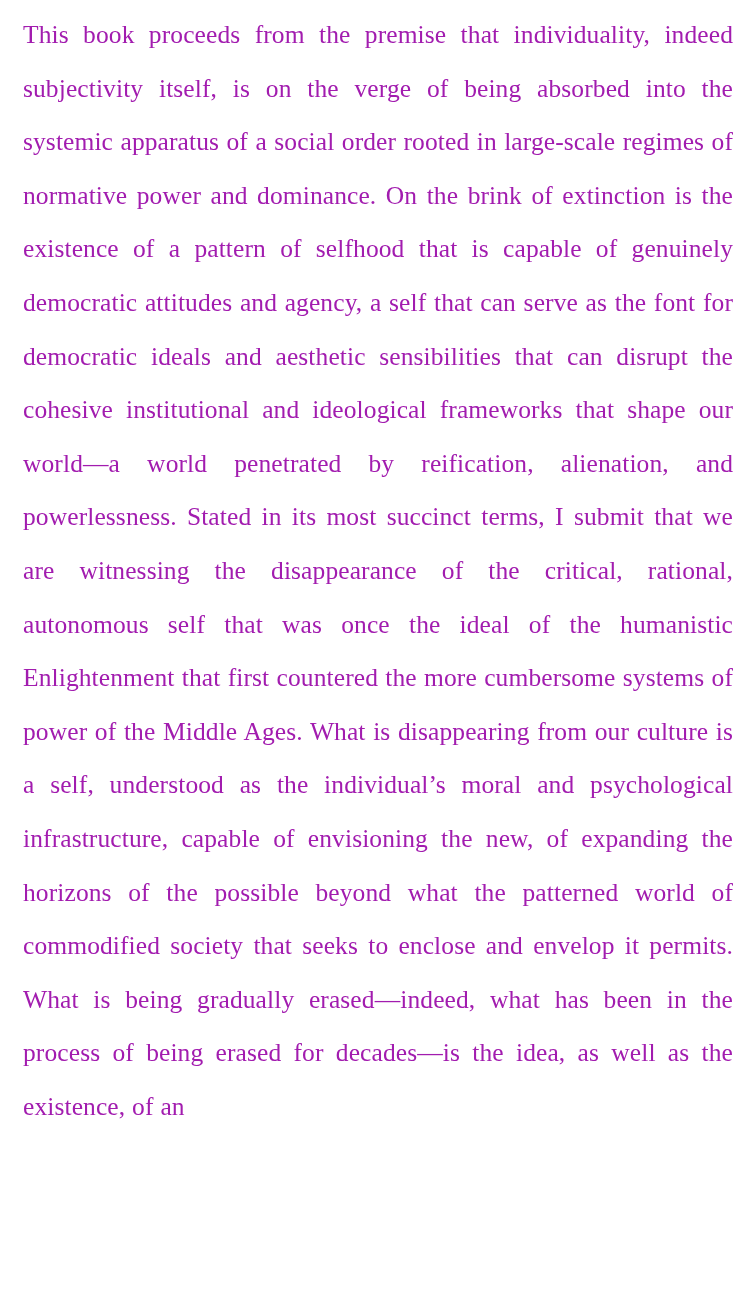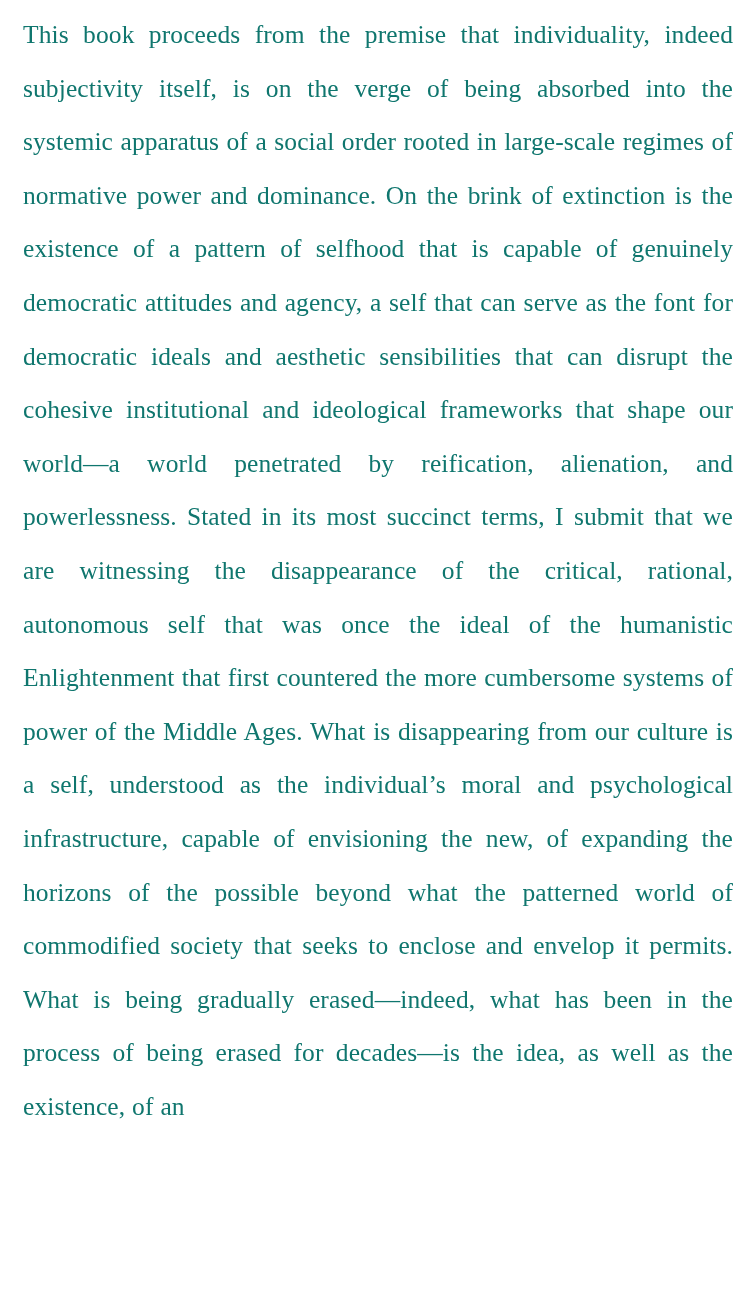--- a/index.html
+++ b/index.html
@@ -22,21 +22,21 @@
     background: #ffffff;
   }
   .body-paragraph {
     margin: 0;
     font-size: 25.5px;
     line-height: 53.6px;
     text-align: justify;
     text-justify: inter-word;
     letter-spacing: 0.1px;
     word-spacing: 0.4px;
-    color: #0f766e;
+    color: #a21caf;
     hyphens: none;
   }
 </style>
 </head>
 <body>
 
 <div class="page">
   <p class="body-paragraph">This book proceeds from the premise that individuality, indeed subjectivity itself, is on the verge of being absorbed into the systemic apparatus of a social order rooted in large-scale regimes of normative power and dominance. On the brink of extinction is the existence of a pattern of selfhood that is capable of genuinely democratic attitudes and agency, a self that can serve as the font for democratic ideals and aesthetic sensibilities that can disrupt the cohesive institutional and ideological frameworks that shape our world—a world penetrated by reification, alienation, and powerlessness. Stated in its most succinct terms, I submit that we are witnessing the disappearance of the critical, rational, autonomous self that was once the ideal of the humanistic Enlightenment that first countered the more cumbersome systems of power of the Middle Ages. What is disappearing from our culture is a self, understood as the individual’s moral and psychological infrastructure, capable of envisioning the new, of expanding the horizons of the possible beyond what the patterned world of commodified society that seeks to enclose and envelop it permits. What is being gradually erased—indeed, what has been in the process of being erased for decades—is the idea, as well as the existence, of an</p>
 </div>
 

